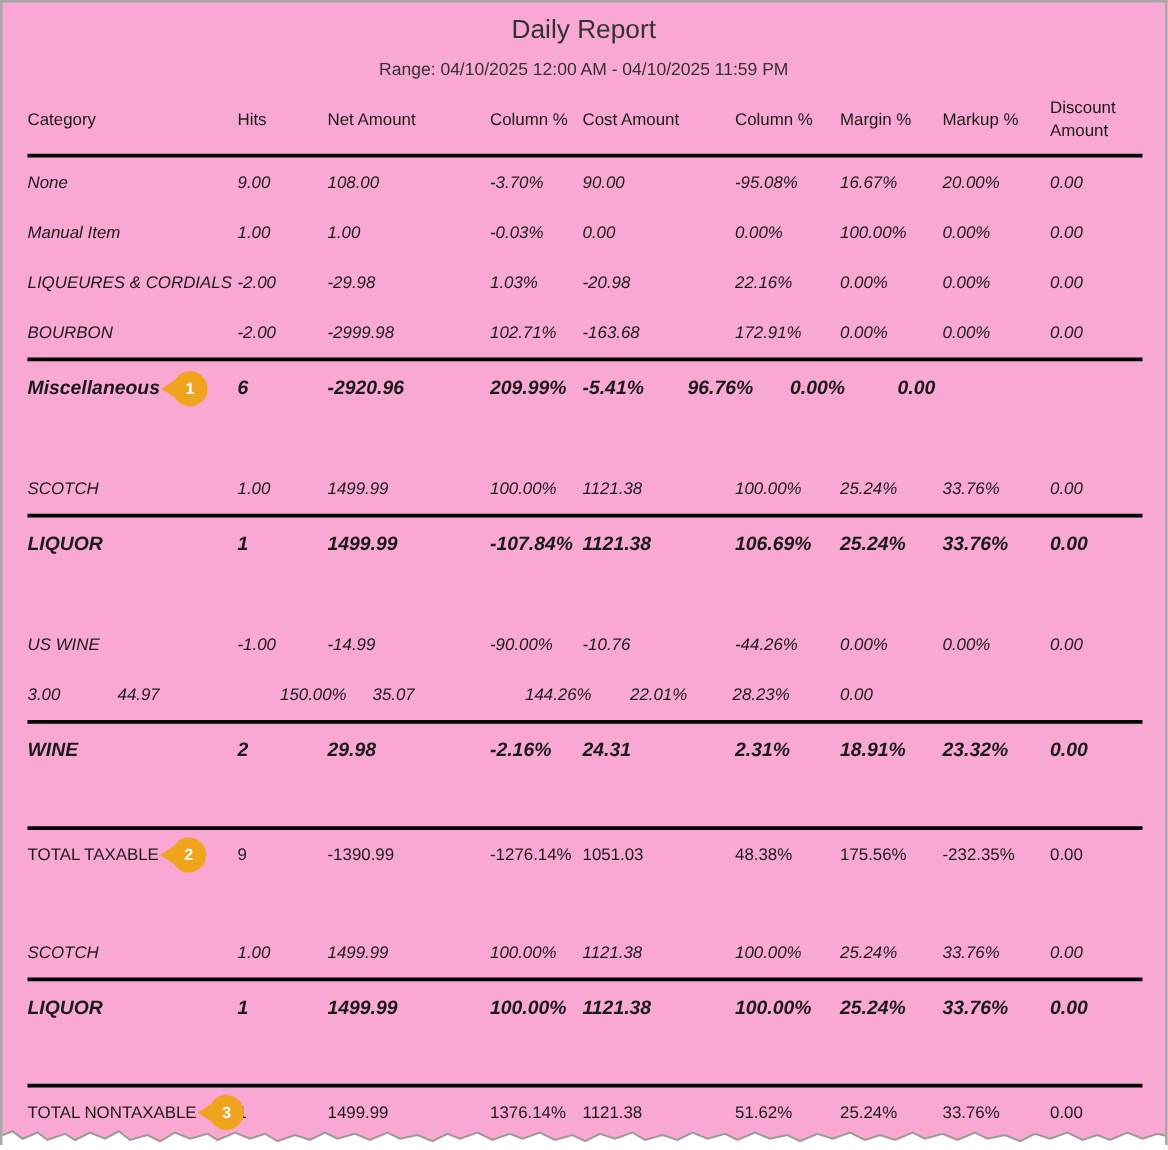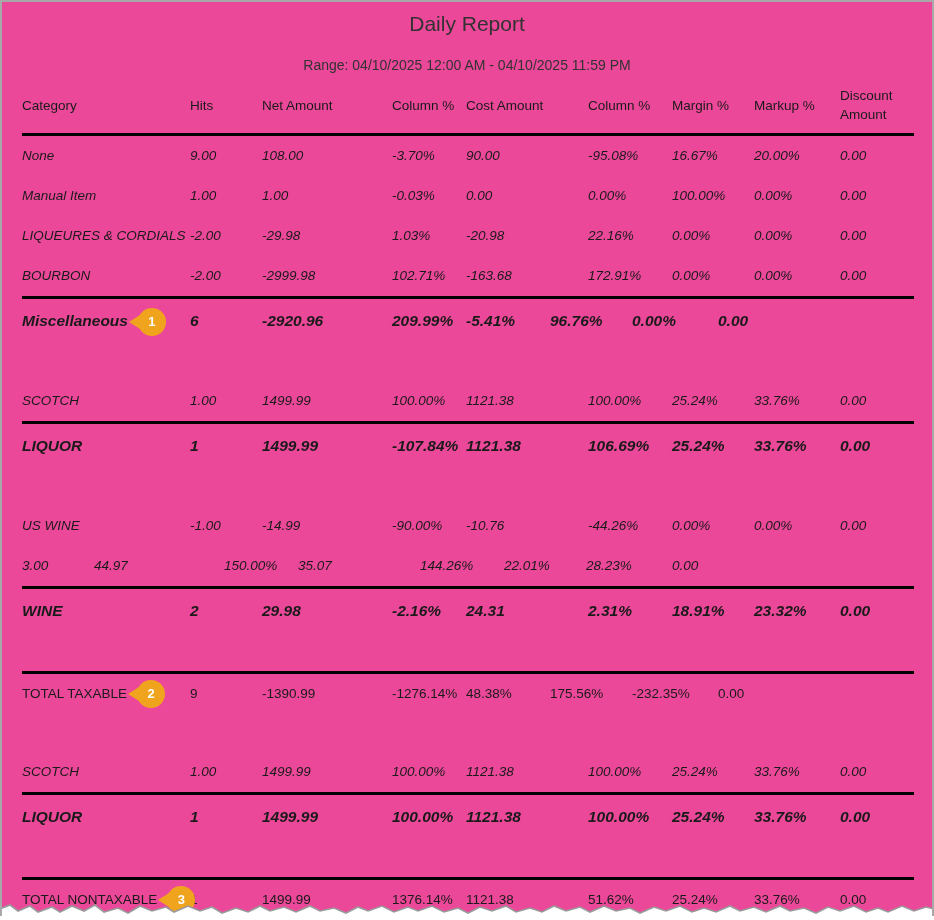--- a/index.html
+++ b/index.html
@@ -5,31 +5,31 @@
   * { margin:0; padding:0; box-sizing:border-box; }
   html,body { background:#ffffff; }
   body {
     font-family:"Liberation Sans","DejaVu Sans",sans-serif;
     color:#1a1a1a;
     width:934px; height:920px; overflow:hidden;
   }
   .page {
     position:relative;
     width:934px; height:916px;
-    background:#ec4899;
+    background:#f9a8d4;
     border:2px solid var(--page-border,#a8a8a8);
     border-bottom:none;
     overflow:hidden;
   }
   .report-header { padding-top:8px; text-align:center; }
   .report-title {
     font-size:21px; line-height:28px; font-weight:400; color:#323232;
   }
   .report-range {
-    margin-top:17px; font-size:14px; line-height:20px; color:#323232;
+    margin-top:7px; font-size:14px; line-height:20px; color:#323232;
   }
   .sheet { padding:0 18px 0 20px; }
   
   .c0 { width:168px; }
   .c1 { width:72px;  }
   .c2 { width:130px; }
   .c3 { width:74px;  }
   .c4 { width:122px; }
   .c5 { width:84px;  }
   .c6 { width:82px;  }
@@ -197,20 +197,21 @@
           <div class="td c7">23.32%</div>
           <div class="td c8">0.00</div>
         </div>
         <div class="gap"></div>
         <div class="rule"></div>
         <div class="row total">
           <div class="td c0">TOTAL TAXABLE<span class="badge">2</span></div>
           <div class="td c1">9</div>
           <div class="td c2">-1390.99</div>
           <div class="td c3">-1276.14%</div>
+          <div class="td c4">1051.03</div>
           <div class="td c5">48.38%</div>
           <div class="td c6">175.56%</div>
           <div class="td c7">-232.35%</div>
           <div class="td c8">0.00</div>
         </div>
         <div class="gap"></div>
         <div class="row detail">
           <div class="td c0">SCOTCH</div>
           <div class="td c1">1.00</div>
           <div class="td c2">1499.99</div>

